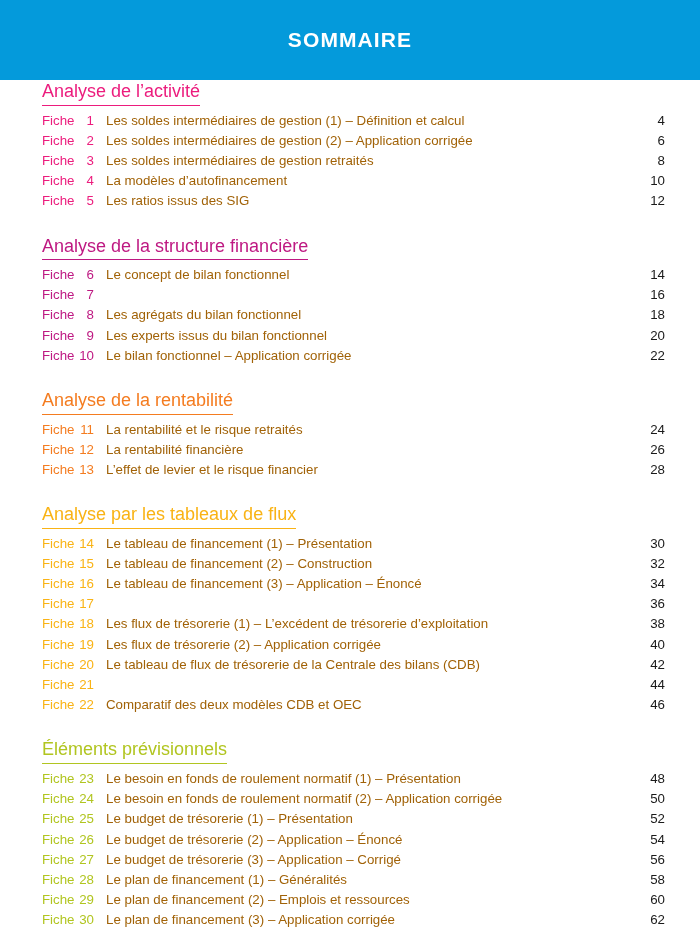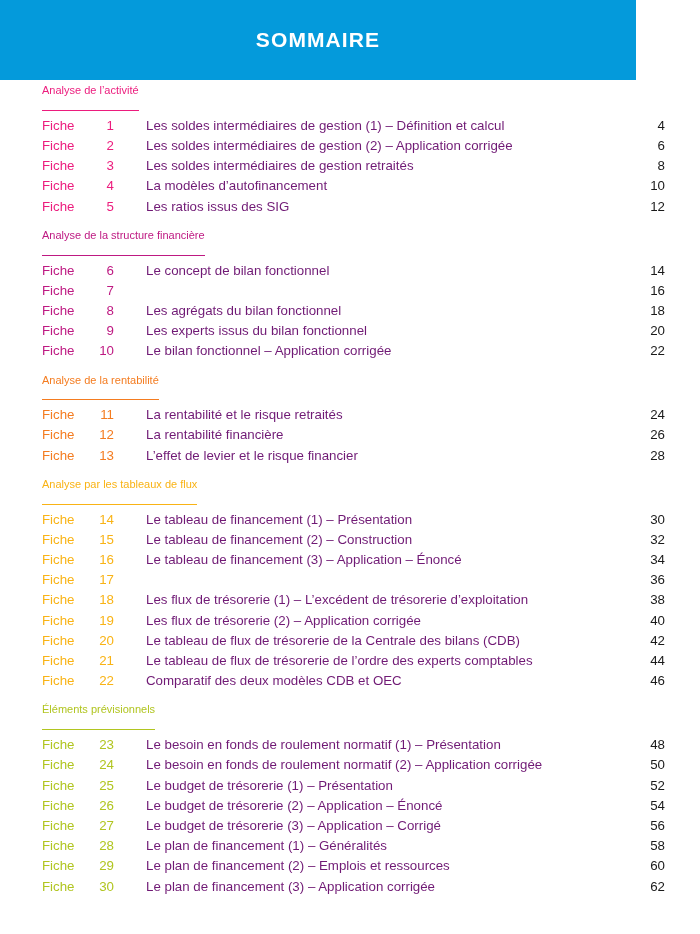--- a/index.html
+++ b/index.html
@@ -19,21 +19,21 @@
     width: 700px;
     height: 934px;
     background: #ffffff;
   }
 
   
   .header-banner {
     position: absolute;
     top: 0;
     left: 0;
-    width: 636px;
+    width: 700px;
     height: 80px;
     background: #049ADB;
     display: flex;
     align-items: center;
     justify-content: center;
   }
   .header-title {
     color: #ffffff;
     font-size: 21px;
     font-weight: bold;
@@ -48,66 +48,65 @@
     left: 0;
     width: 700px;
     padding: 0;
   }
 
   .section {
     margin: 0 0 0 0;
     padding: 0 35px 0 42px;
   }
   .section + .section {
-    margin-top: 8px;
+    margin-top: 23px;
   }
 
   .section-heading {
-    font-size: 11px;
+    font-size: 18px;
     font-weight: normal;
     margin: 0 0 5px 0;
-    padding: 0 0 12px 0;
+    padding: 0 0 2px 0;
     display: inline-block;
     border-bottom: 1.6px solid currentColor;
     line-height: 1.25;
     white-space: nowrap;
   }
 
   .entries {
     margin: 0;
     padding: 0;
     list-style: none;
   }
 
   .entry {
     display: flex;
     align-items: baseline;
     font-size: 13.3px;
     line-height: 1.52;
     color: #1a1a1a;
     white-space: nowrap;
-    gap: 20px;
   }
 
   .entry-fiche {
     flex: 0 0 auto;
     display: inline-block;
     width: 30px;
     text-align: left;
   }
   .entry-num {
     flex: 0 0 auto;
     display: inline-block;
     width: 22px;
     text-align: right;
     margin-right: 12px;
   }
   .entry-title {
     flex: 0 0 auto;
-    color: #701a75;
+    color: #a16207;
   }
   .entry-leader {
     flex: 1 1 auto;
     position: relative;
     height: 1px;
     margin: 0 2px 0 1px;
     overflow: hidden;
     min-width: 6px;
     transform: translateY(-2px);
   }
@@ -301,21 +300,20 @@
           <li class="entry">
             <span class="entry-fiche">Fiche</span>
             <span class="entry-num">20</span>
             <span class="entry-title">Le tableau de flux de trésorerie de la Centrale des bilans (CDB)</span>
             <span class="entry-leader"></span>
             <span class="entry-page">42</span>
           </li>
           <li class="entry">
             <span class="entry-fiche">Fiche</span>
             <span class="entry-num">21</span>
-            <span class="entry-title">Le tableau de flux de trésorerie de l’ordre des experts comptables</span>
             <span class="entry-leader"></span>
             <span class="entry-page">44</span>
           </li>
           <li class="entry">
             <span class="entry-fiche">Fiche</span>
             <span class="entry-num">22</span>
             <span class="entry-title">Comparatif des deux modèles  CDB et OEC</span>
             <span class="entry-leader"></span>
             <span class="entry-page">46</span>
           </li>

